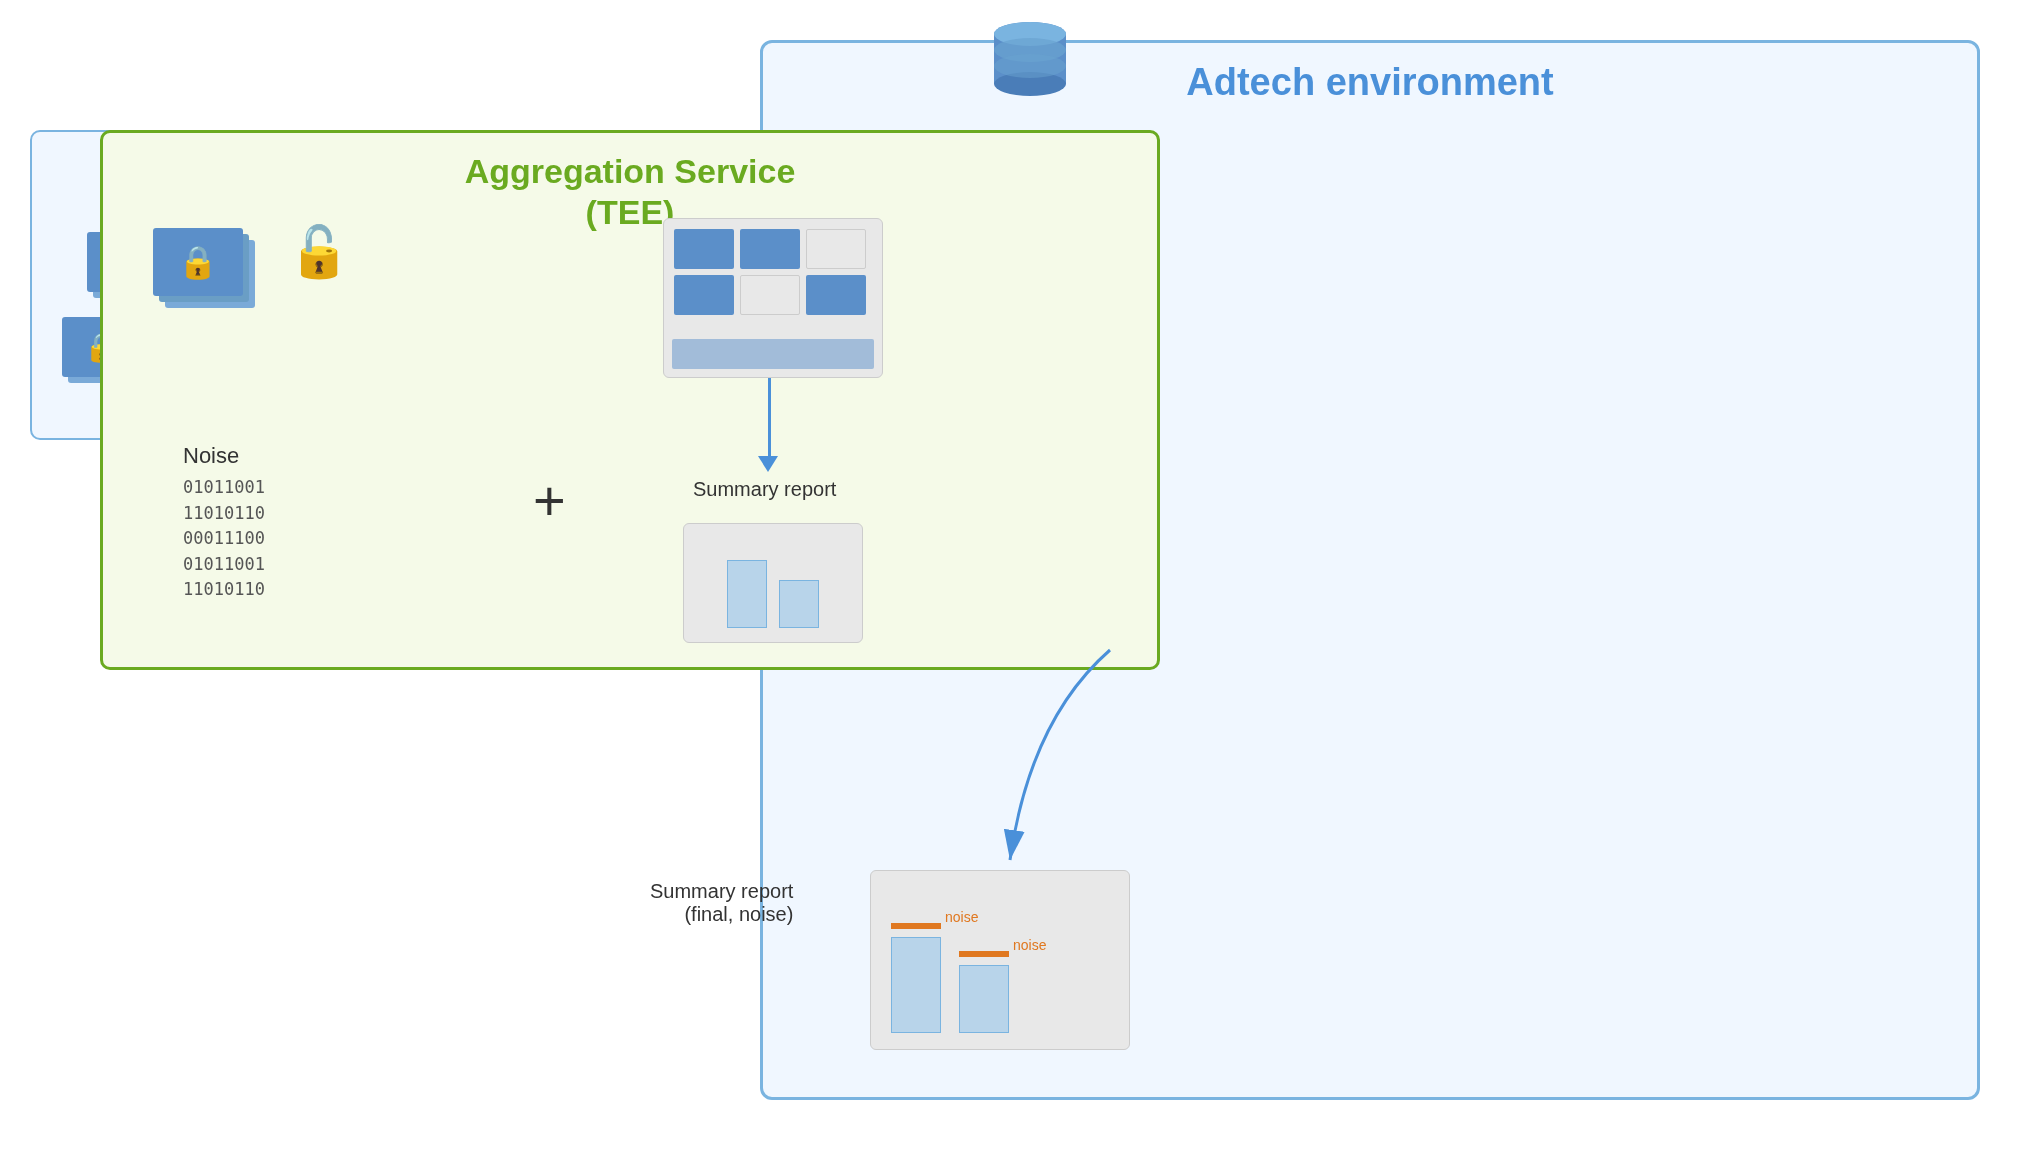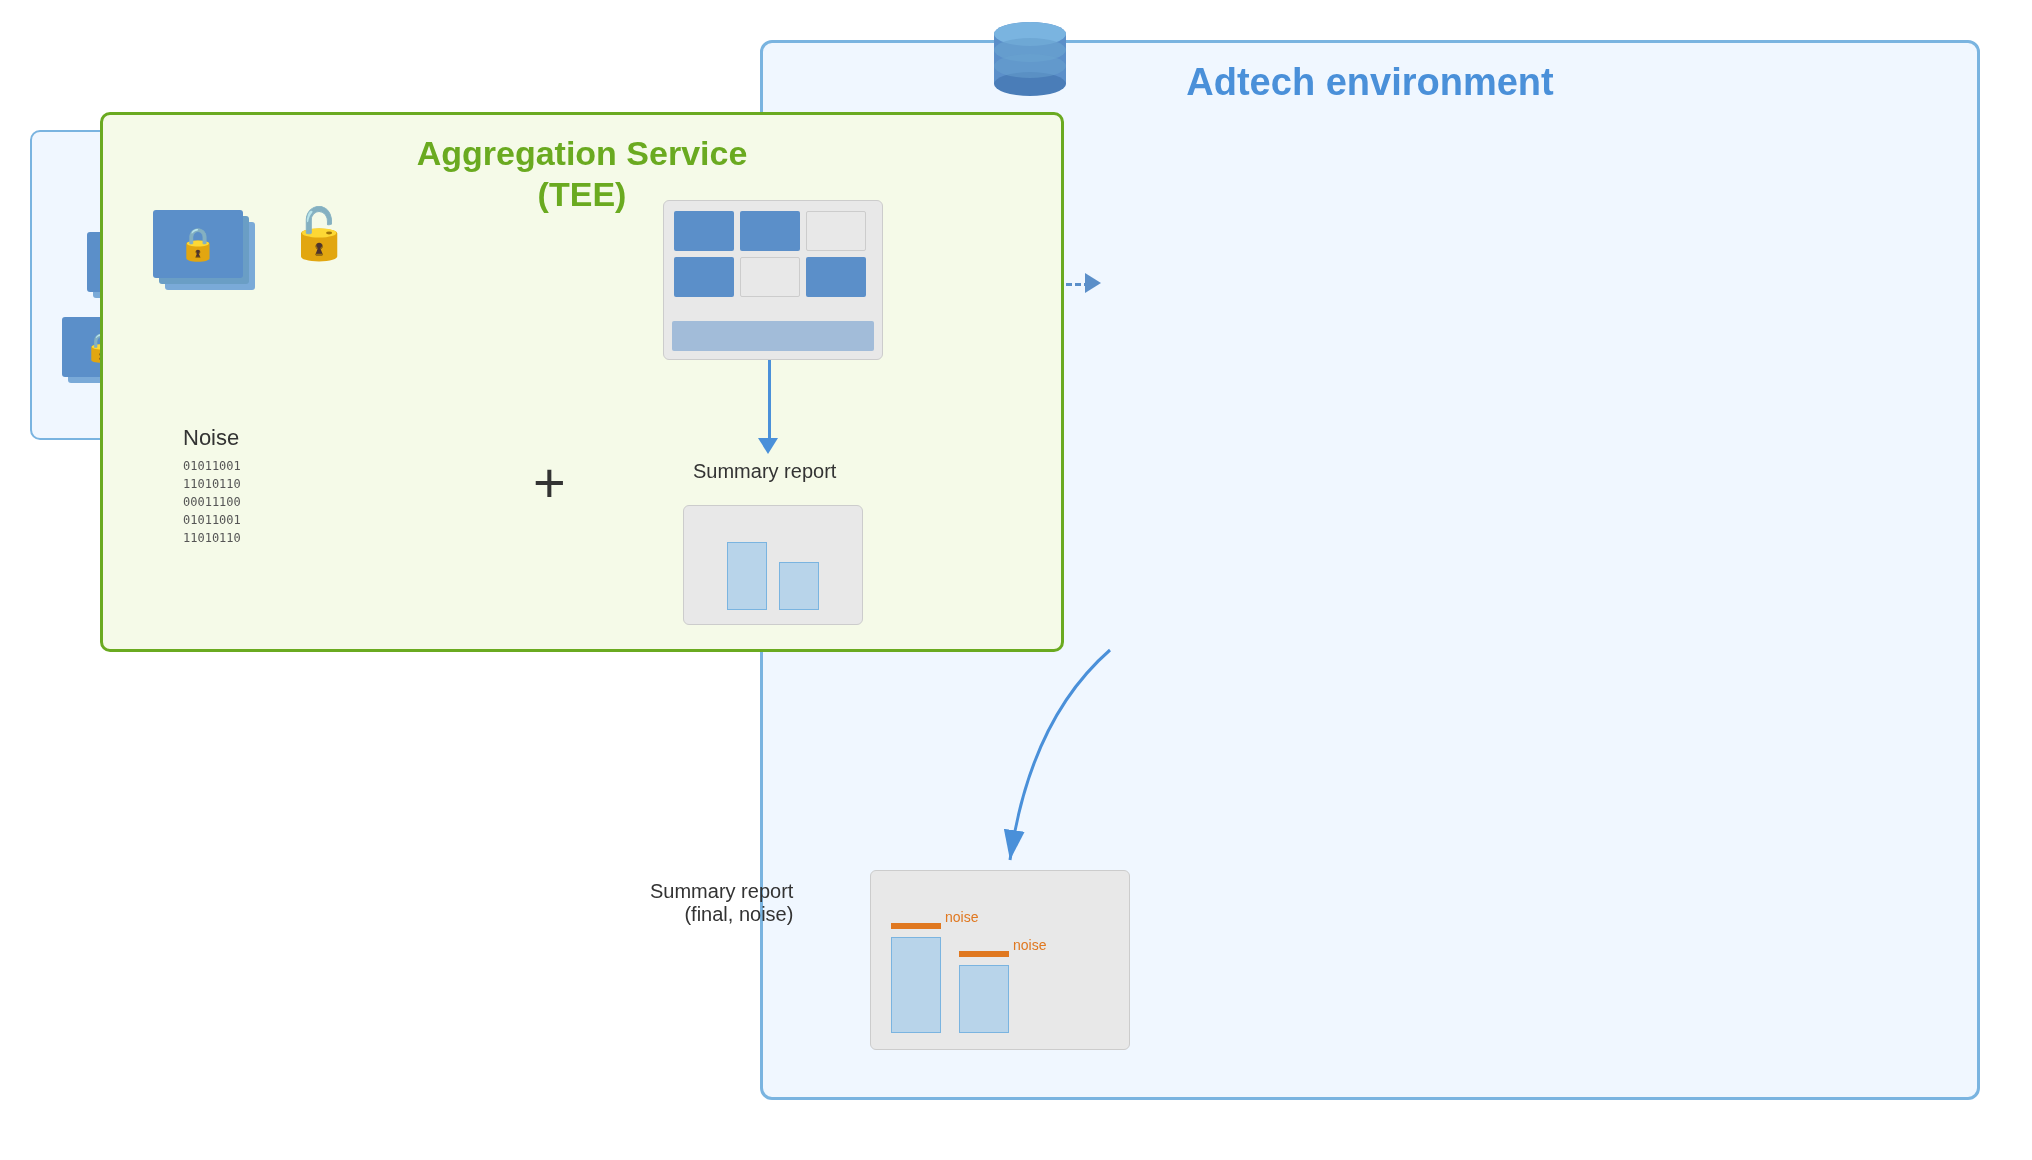--- a/index.html
+++ b/index.html
@@ -72,22 +72,22 @@
       transform: translateX(-50%);
       font-size: 20px;
       color: #333;
       white-space: nowrap;
     }
 
     
     .agg-box {
       position: absolute;
       left: 100px;
-      top: 112px;
-      width: 964px;
+      top: 130px;
+      width: 1060px;
       height: 540px;
       border: 3px solid #6aaa20;
       border-radius: 10px;
       background: #f5fae8;
     }
 
     .agg-label {
       position: absolute;
       top: 18px;
       left: 50%;
@@ -111,21 +111,21 @@
     }
 
     .noise-label {
       font-size: 22px;
       color: #333;
       font-weight: normal;
       margin-bottom: 6px;
     }
 
     .noise-binary {
-      font-size: 12px;
+      font-size: 17px;
       color: #555;
       font-family: monospace;
       line-height: 1.5;
     }
 
     
     .plus-sign {
       position: absolute;
       font-size: 56px;
       color: #333;

